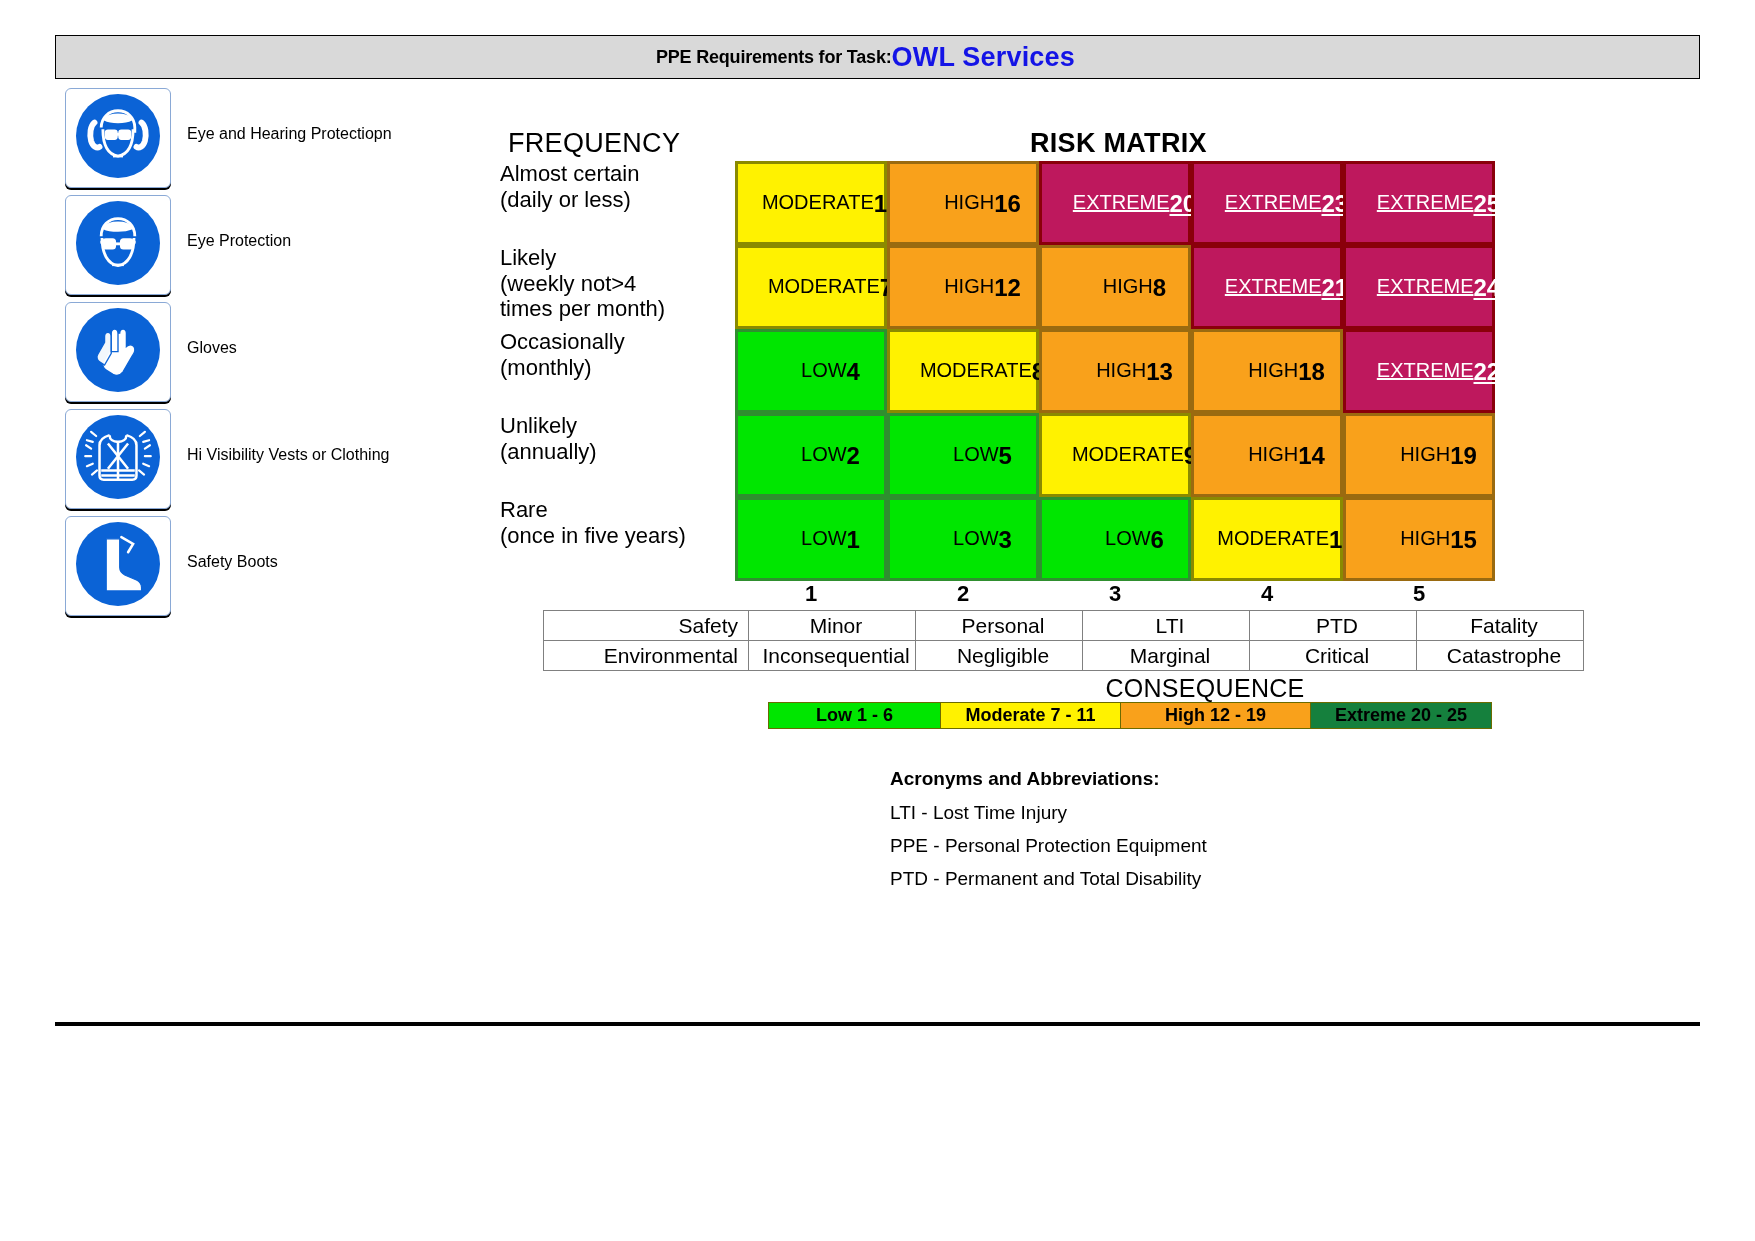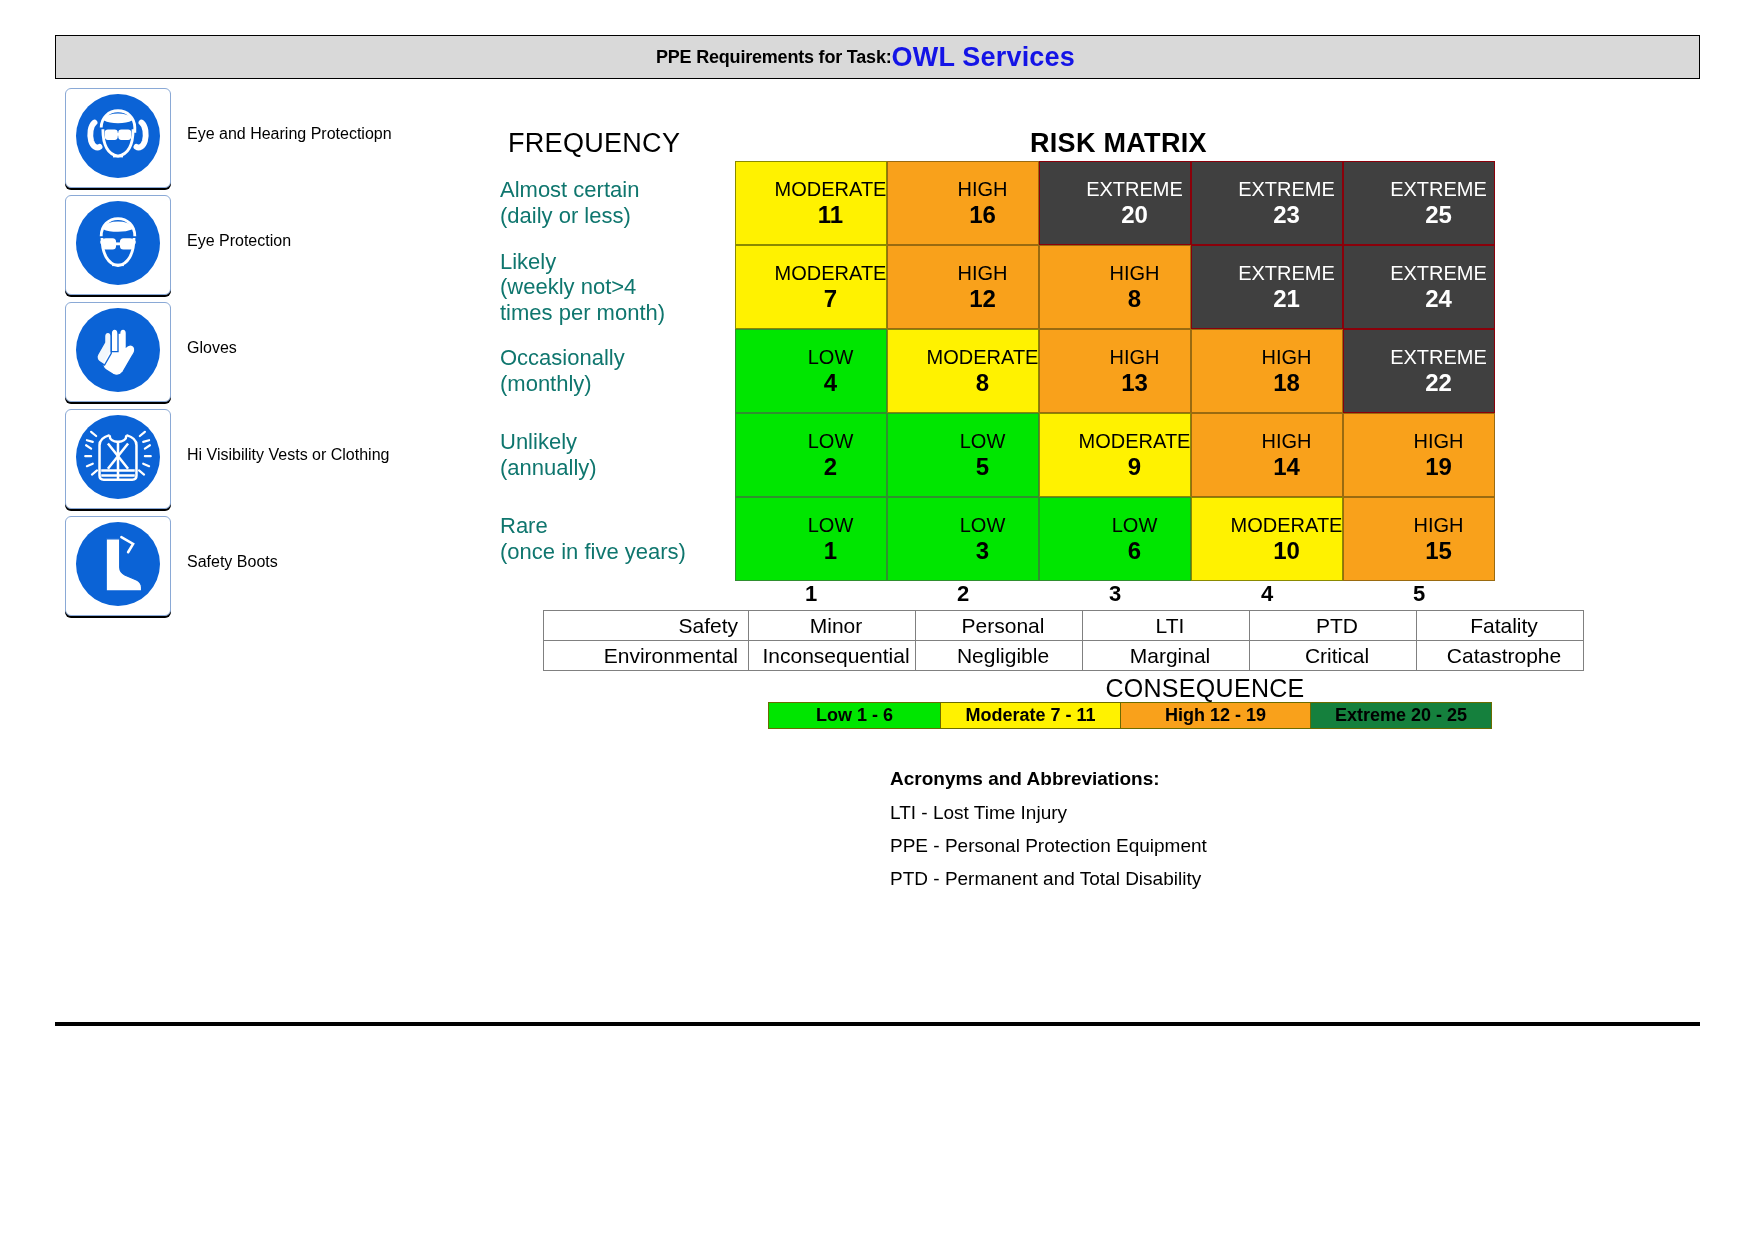--- a/index.html
+++ b/index.html
@@ -108,49 +108,48 @@
     position: absolute;
     left: 0px;
     top: 43px;
     display: grid;
     grid-template-columns: 235px repeat(5, 152px);
     grid-auto-rows: 84px;
   }
   .freq-cell {
     display: flex;
     flex-direction: column;
-    justify-content: center;
     font-size: 22px;
-    color: #0f766e;
+    color: #000000;
     line-height: 1.16;
     padding-right: 12px;
   }
   .risk-cell {
-    border: 1px solid #4d7c0f;
+    border: 3px solid #4d7c0f;
     box-sizing: border-box;
     display: flex;
-    flex-direction: column;
+    flex-direction: row;
     align-items: center;
     justify-content: center;
     line-height: 1.06;
     padding-left: 39px;
   }
   .risk-cell .lvl {
     font-size: 20px;
     font-weight: 500;
   }
   .risk-cell .num {
     font-size: 24px;
     font-weight: bold;
     margin-top: 2px;
   }
   .c-low      { background: #00e600; color: #000000; border-color: #2f8f2f; }
   .c-moderate { background: #fff200; color: #000000; border-color: #8a8a00; }
   .c-high     { background: #f9a11b; color: #000000; border-color: #9a6a10; }
-  .c-extreme  { background: #404040; color: #ffffff; border-color: #8a000a; }
+  .c-extreme  { background: #be185d; color: #ffffff; border-color: #8a000a; text-decoration: underline; }
 
   
   .cons-numbers {
     position: absolute;
     left: 0px;
     top: 463px;
     display: grid;
     grid-template-columns: 235px repeat(5, 152px);
     height: 30px;
   }

